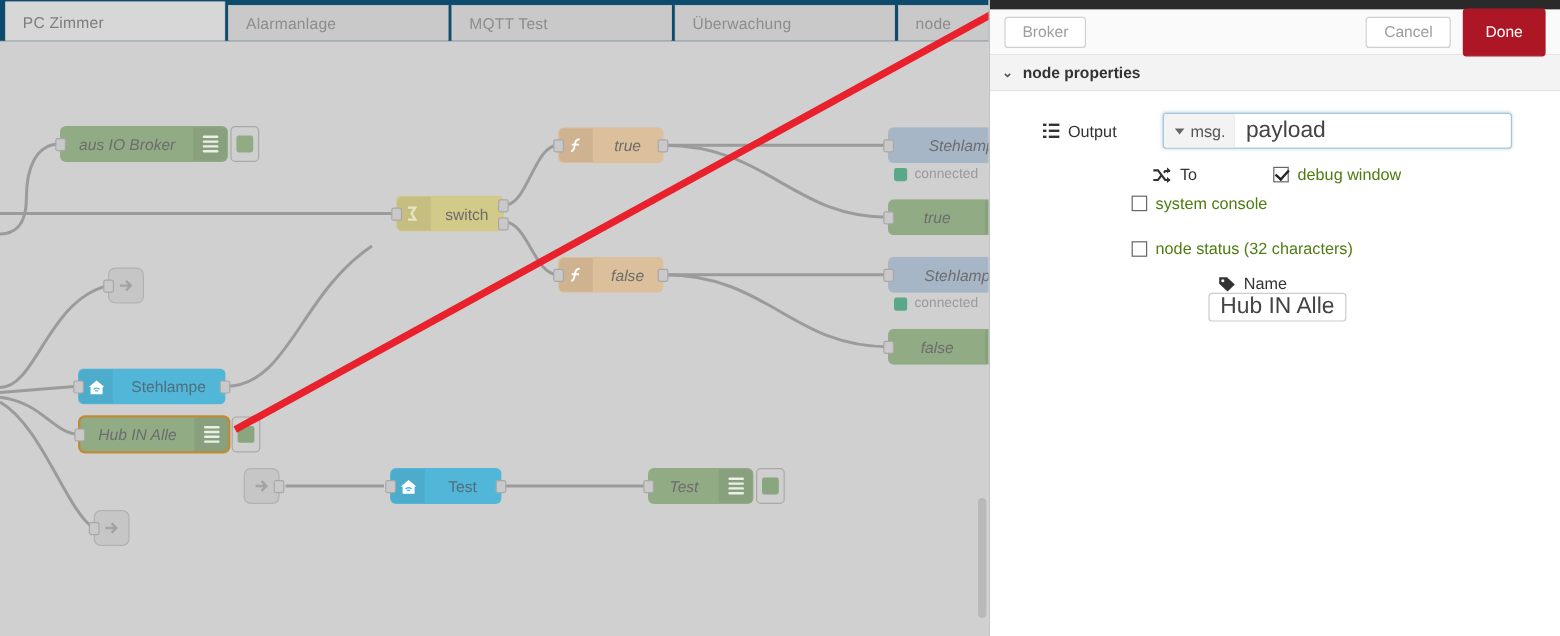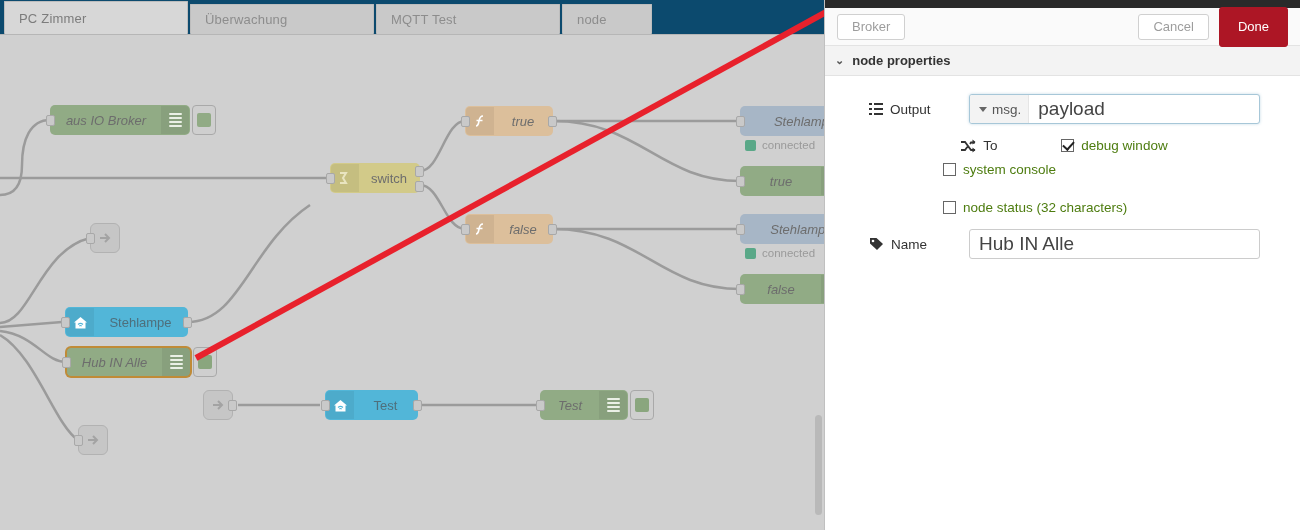--- a/index.html
+++ b/index.html
@@ -159,38 +159,41 @@
   .chk {
     width: 13px; height: 13px; border: 1px solid #666; background: #fff;
     margin-right: 7px; position: relative; flex-shrink: 0;
   }
   .chk.on::after {
     content: ""; position: absolute; left: 3px; top: -1px;
     width: 5px; height: 9px; border: solid #222; border-width: 0 2px 2px 0;
     transform: rotate(42deg);
   }
   .chklbl { font-size: 13.5px; color: #4d7c0f; }
-  .namerow { margin-top: -9px; }
+  .namerow { margin-top: -9px; flex-direction: column; }
 </style>
 </head>
 <body>
 
 <div id="app">
 
   <div id="editor">
 
     <div id="tabbar">
       <div class="tab active">
           <span>PC Zimmer</span>
         </div>
       <div class="tab">
-          <span>Überwachung</span>
+          <span>Alarmanlage</span>
         </div>
       <div class="tab">
           <span>MQTT Test</span>
+        </div>
+      <div class="tab">
+          <span>Überwachung</span>
         </div>
       <div class="tab narrow">
           <span>node</span>
         </div>
     </div>
 
     <div id="canvas">
 
       <svg id="wires">
         <g fill="none" stroke="#9b9b9b" stroke-width="2.5">

